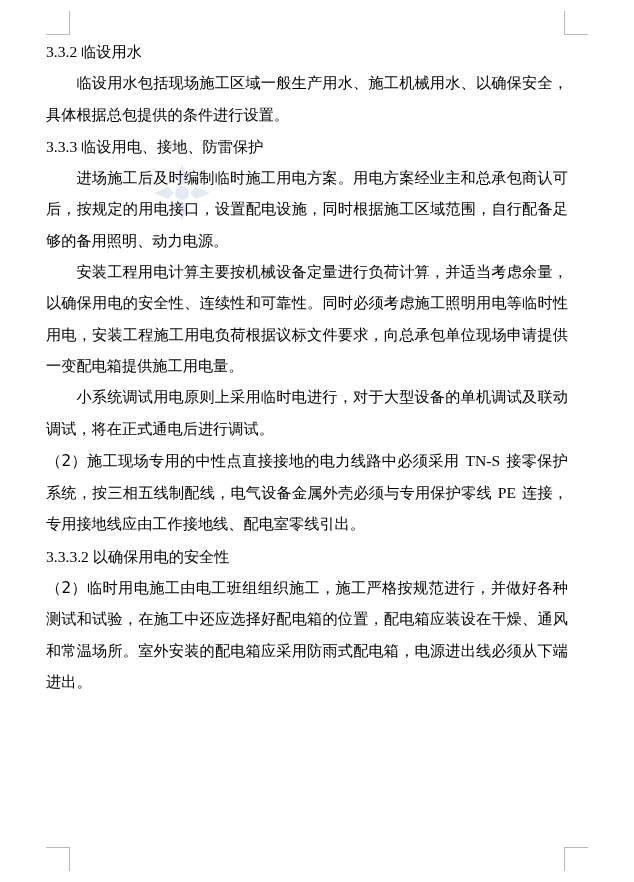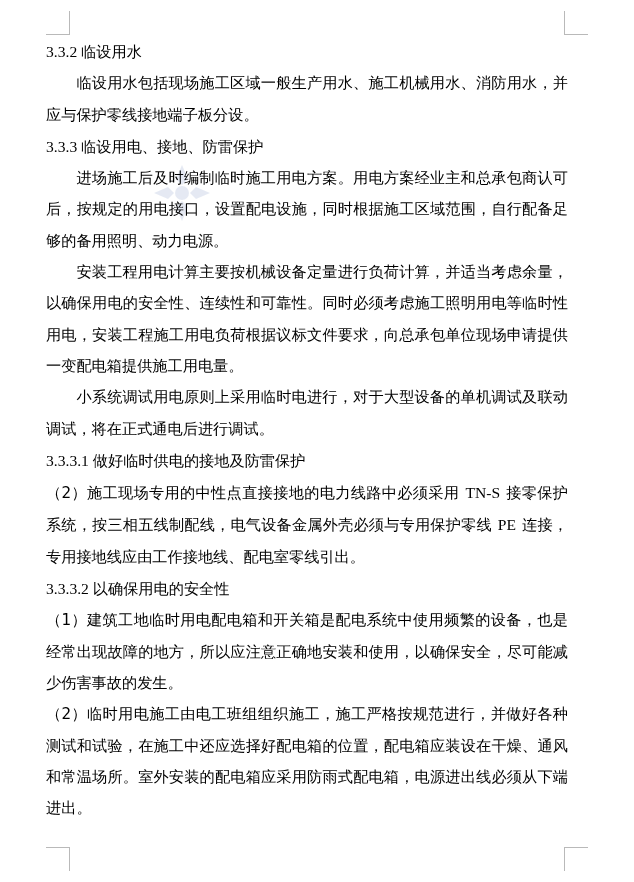--- a/index.html
+++ b/index.html
@@ -125,25 +125,23 @@
       <i class="h"></i>
       <i class="v"></i>
     </div>
   <div class="crop-mark" id="crop-br">
       <i class="h"></i>
       <i class="v"></i>
     </div>
 
   <div id="body-text">
       <p class="para heading"><span class="num">3.3.2 </span><span>临设用水</span></p>
-      <p class="para indent">临设用水包括现场施工区域一般生产用水、施工机械用水、消防用水，并应与保护零线接地端子板分设。</p>
+      <p class="para indent">临设用水包括现场施工区域一般生产用水、施工机械用水、以确保安全，具体根据总包提供的条件进行设置。</p>
       <p class="para heading"><span class="num">3.3.3 </span><span>临设用电、接地、防雷保护</span></p>
       <p class="para indent">进场施工后及时编制临时施工用电方案。用电方案经业主和总承包商认可后，按规定的用电接口，设置配电设施，同时根据施工区域范围，自行配备足够的备用照明、动力电源。</p>
       <p class="para indent">安装工程用电计算主要按机械设备定量进行负荷计算，并适当考虑余量，以确保用电的安全性、连续性和可靠性。同时必须考虑施工照明用电等临时性用电，安装工程施工用电负荷根据议标文件要求，向总承包单位现场申请提供一变配电箱提供施工用电量。</p>
       <p class="para indent">小系统调试用电原则上采用临时电进行，对于大型设备的单机调试及联动调试，将在正式通电后进行调试。</p>
-      <p class="para heading"><span class="num">3.3.3.1 </span><span>做好临时供电的接地及防雷保护</span></p>
       <p class="para"><span>（2）施工现场专用的中性点直接接地的电力线路中必须采用 </span><span class="latin">TN-S</span><span> 接零保护系统，按三相五线制配线，电气设备金属外壳必须与专用保护零线 </span><span class="latin">PE</span><span> 连接，专用接地线应由工作接地线、配电室零线引出。</span></p>
       <p class="para heading"><span class="num">3.3.3.2 </span><span>以确保用电的安全性</span></p>
-      <p class="para">（1）建筑工地临时用电配电箱和开关箱是配电系统中使用频繁的设备，也是经常出现故障的地方，所以应注意正确地安装和使用，以确保安全，尽可能减少伤害事故的发生。</p>
       <p class="para">（2）临时用电施工由电工班组组织施工，施工严格按规范进行，并做好各种测试和试验，在施工中还应选择好配电箱的位置，配电箱应装设在干燥、通风和常温场所。室外安装的配电箱应采用防雨式配电箱，电源进出线必须从下端进出。</p>
     </div>
 
 </div>
 
 </body></html>

